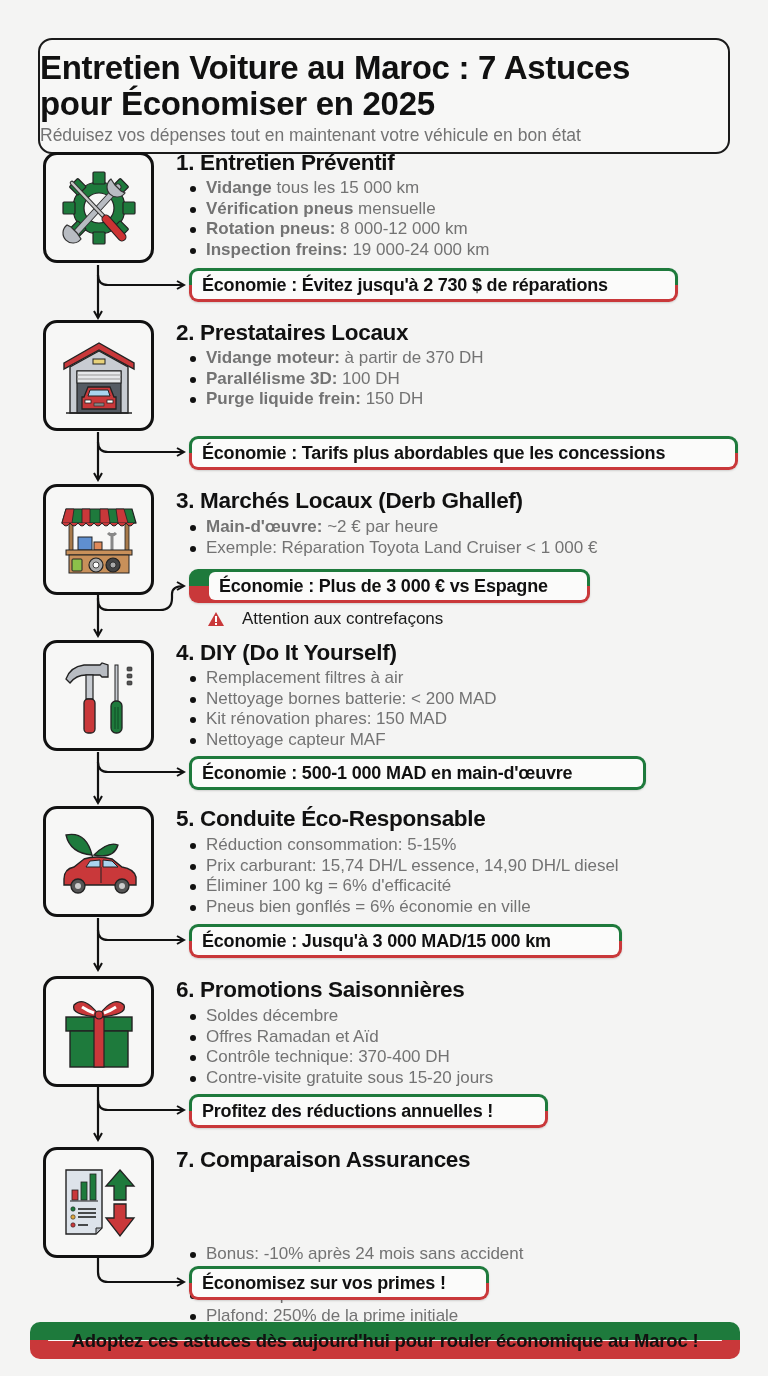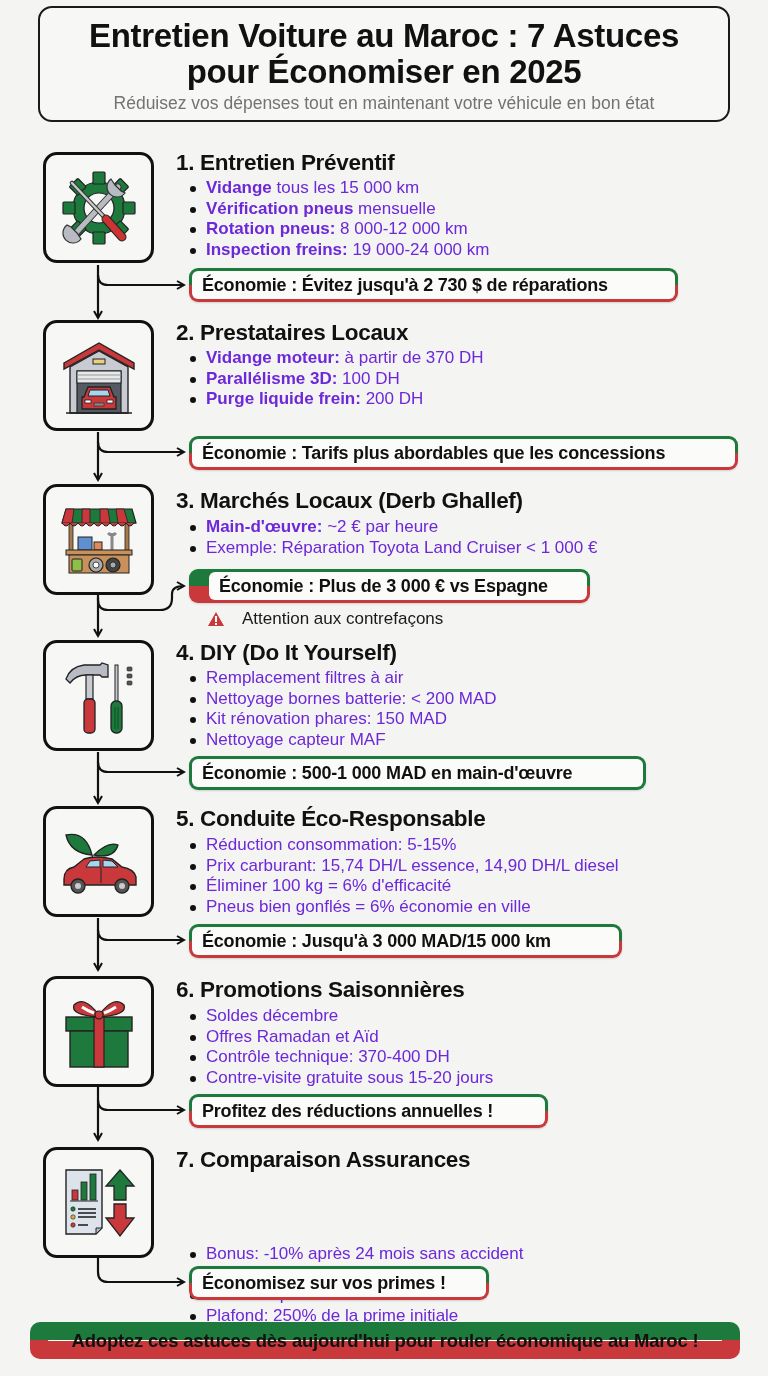--- a/index.html
+++ b/index.html
@@ -1,22 +1,22 @@
 <!DOCTYPE html>
 <html><head>
 <meta charset="utf-8">
 <style>
   * { box-sizing: border-box; margin: 0; padding: 0; }
   html, body { width: 768px; height: 1376px; background: #f4f4f3; overflow: hidden; }
   body { font-family: "Liberation Sans", "DejaVu Sans", sans-serif; color: #111; position: relative; }
 
   .header {
-    position: absolute; left: 38px; top: 6px; width: 692px; height: 116px;
+    position: absolute; left: 38px; top: 38px; width: 692px; height: 116px;
     border: 2.5px solid #1a1a1a; border-radius: 14px; background: #f7f7f6;
-    text-align: center; padding-top: 10px;
+    text-align: left; padding-top: 10px;
   }
   .header .title {
     font-weight: 700; font-size: 33px; line-height: 36px; letter-spacing: -0.3px; color: #111;
   }
   .header .subtitle {
     font-size: 17.5px; line-height: 22px; color: #737373; margin-top: 2px;
   }
 
   .icon-box {
     position: absolute; left: 43px; width: 111px; height: 111px;
@@ -24,21 +24,21 @@
     display: flex; align-items: center; justify-content: center;
   }
   .icon-box svg { width: 86px; height: 86px; }
 
   .step-title {
     position: absolute; left: 176px; font-weight: 700; font-size: 22.5px; line-height: 26px;
     letter-spacing: -0.3px; color: #111;
   }
   .bullets { position: absolute; left: 186px; list-style: none; }
   .bullets li {
-    font-size: 17px; line-height: 20.5px; color: #6d28d9; position: relative; padding-left: 20px;
+    font-size: 17px; line-height: 20.5px; color: #737373; position: relative; padding-left: 20px;
     white-space: nowrap;
   }
   .bullets li::before {
     content: ""; position: absolute; left: 4px; top: 8px; width: 6px; height: 6px;
     border-radius: 50%; background: #111;
   }
   .bullets li b { font-weight: 700; }
 
   .pill {
     position: absolute; left: 189px; height: 34px; border-radius: 9px;
@@ -161,21 +161,21 @@
     <rect x="29" y="67" width="6" height="3" fill="#fff" stroke="#222" stroke-width="0.8"></rect>
     <rect x="51" y="67" width="6" height="3" fill="#fff" stroke="#222" stroke-width="0.8"></rect>
     <rect x="38" y="70" width="10" height="3" fill="#888" stroke="#222" stroke-width="0.6"></rect>
     <line x1="10" y1="80" x2="76" y2="80" stroke="#222" stroke-width="1.5"></line>
   </svg>
 </div>
 <div class="step-title" style="top:320px;">2. Prestataires Locaux</div>
 <ul class="bullets" style="top:348px;">
   <li><b>Vidange moteur:</b><span> à partir de 370 DH</span></li>
   <li><b>Parallélisme 3D:</b><span> 100 DH</span></li>
-  <li><b>Purge liquide frein:</b><span> 200 DH</span></li>
+  <li><b>Purge liquide frein:</b><span> 150 DH</span></li>
 </ul>
 <div class="pill" style="top:436px; width:549px;">
   <div class="inner">Économie : Tarifs plus abordables que les concessions</div>
 </div>
 
 <div class="icon-box" style="top:484px;">
   <svg viewBox="0 0 86 86">
     <rect x="13" y="24" width="4" height="32" fill="#a87a4a" stroke="#222" stroke-width="0.8"></rect>
     <rect x="69" y="24" width="4" height="32" fill="#a87a4a" stroke="#222" stroke-width="0.8"></rect>
     <path d="M10 12 L76 12 L80 26 L6 26 Z" fill="#1e7a3c" stroke="#222" stroke-width="1.2"></path>

